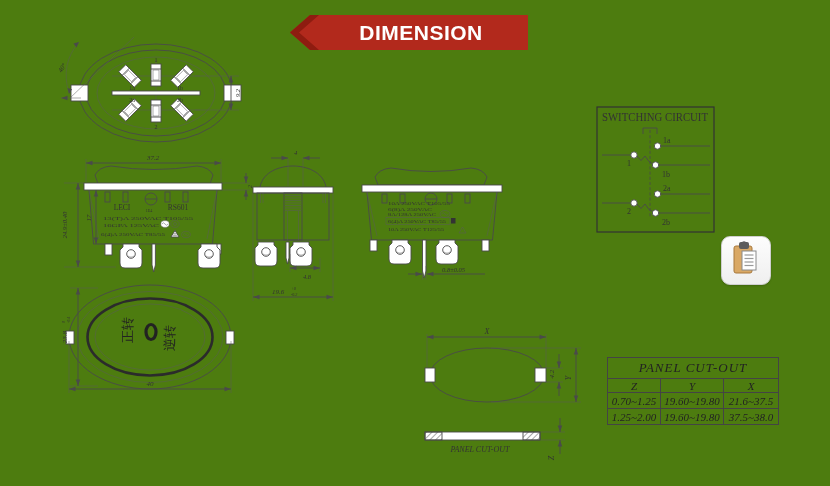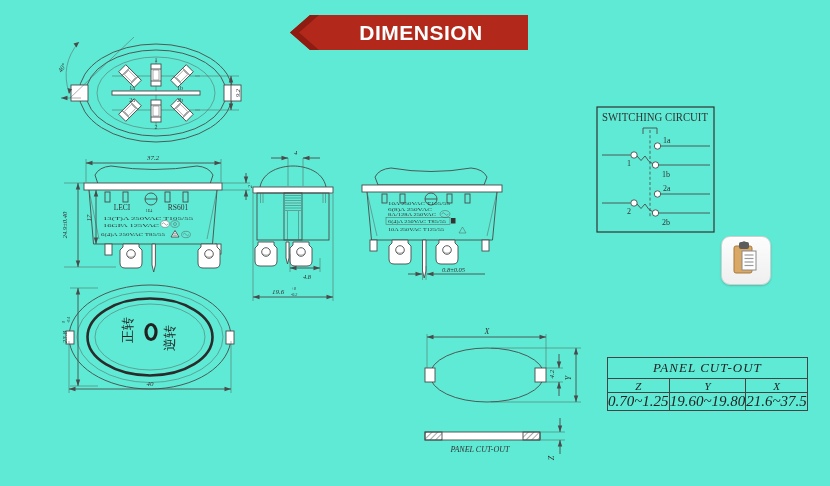--- a/index.html
+++ b/index.html
@@ -1,29 +1,29 @@
 <!DOCTYPE html>
 <html><head>
 <meta charset="utf-8">
 <style>
   html,body{margin:0;padding:0;background:#fff}
-  #canvas{position:relative;width:830px;height:486px;background:#5eead4;overflow:hidden;font-family:"Liberation Sans",sans-serif}
+  #canvas{position:relative;width:830px;height:486px;background:#4d7c0f;overflow:hidden;font-family:"Liberation Sans",sans-serif}
   .abs{position:absolute}
   .ln{stroke:#4a4a4a;stroke-width:0.9;fill:none}
   .lnt{stroke:#5a5a5a;stroke-width:0.5;fill:none}
   .thk{stroke:#2b2b2b;stroke-width:2.6;fill:none}
   .ar{fill:#4a4a4a;stroke:none}
   .wfill{fill:#fff}
   .dtx{font-family:"Liberation Serif",serif;font-style:italic;fill:#333}
   .mtx{font-family:"Liberation Serif",serif;fill:#333}
   .ctab{border-collapse:collapse;font-family:"Liberation Serif",serif;font-style:italic;color:#222;border:1.5px solid #444}
   .ctab td{border:1px solid #444;text-align:center;padding:0}
   .ctab .tt td{font-size:13px;height:20px;letter-spacing:1px;border-bottom:1px solid #444}
   .ctab .hd td{font-size:11px;height:13px}
-  .ctab .dr td{font-size:15px;height:15px}
+  .ctab .dr td{font-size:11px;height:15px}
   #clip-btn{left:721px;top:236px;width:48px;height:47px;border-radius:9px;border:1px solid #cfcfcf;
     background:linear-gradient(#fdfdfd,#efefef);box-shadow:0 1px 2px rgba(0,0,0,.18);cursor:pointer}
 </style>
 </head>
 <body>
 
 <div id="canvas">
 
   <svg class="abs" style="left:288px;top:13px" width="242" height="39">
     <polygon points="2,19.5 22,2 240,2 240,37 22,37" fill="#b2291c"></polygon>
@@ -443,17 +443,22 @@
       <tr class="hd">
         <td style="width:52px">Z</td>
         <td style="width:62px">Y</td>
         <td style="width:54px">X</td>
       </tr>
       <tr class="dr">
         <td>0.70~1.25</td>
         <td>19.60~19.80</td>
         <td>21.6~37.5</td>
       </tr>
+      <tr class="dr">
+        <td>1.25~2.00</td>
+        <td>19.60~19.80</td>
+        <td>37.5~38.0</td>
+      </tr>
     </tbody>
       </table>
   </div>
 
 </div>
 
 </body></html>

